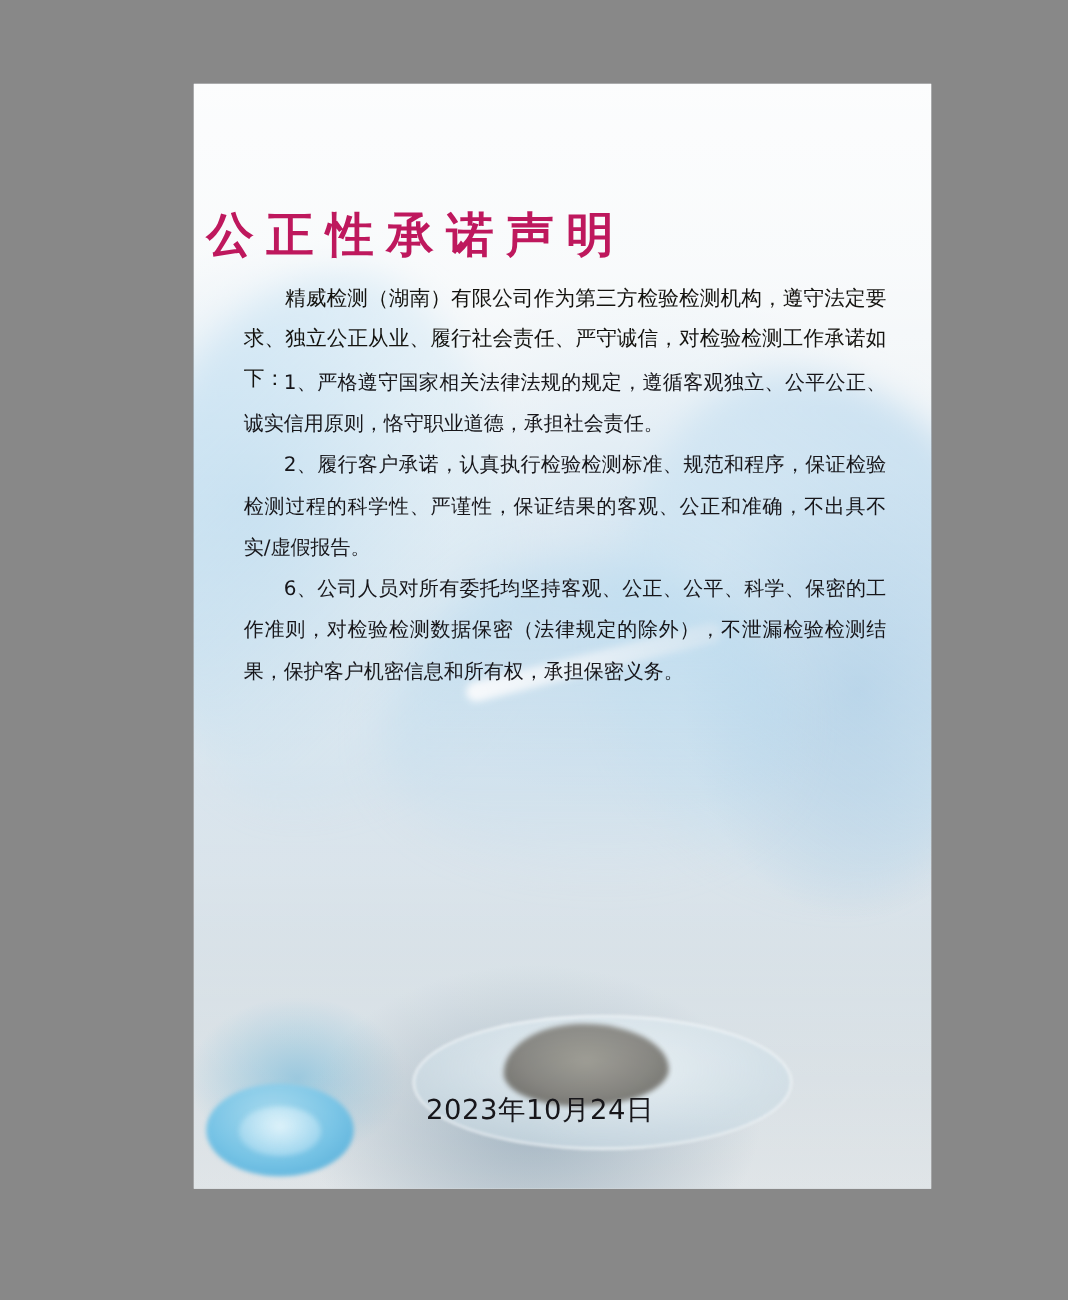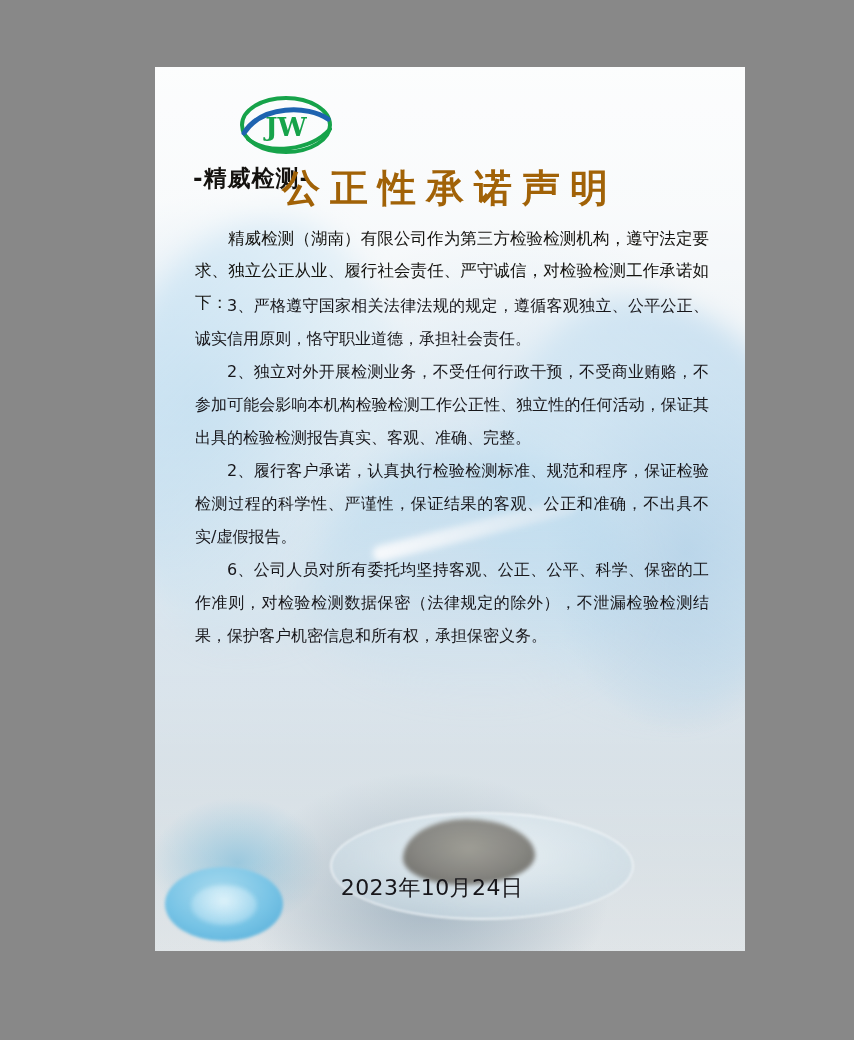--- a/index.html
+++ b/index.html
@@ -141,25 +141,25 @@
     letter-spacing: 1px;
     font-family: "DejaVu Sans", "Liberation Sans", sans-serif;
     white-space: nowrap;
   }
 
   .doc-title {
     position: absolute;
     left: 0;
     right: 10px;
     top: 96px;
-    text-align: center;
+    text-align: left;
     font-size: 38px;
     font-weight: bold;
     letter-spacing: 10px;
-    color: #a16207;
+    color: #be185d;
     font-family: "DejaVu Serif", "Liberation Serif", serif;
     text-indent: 10px;
   }
 
   .lead {
     position: absolute;
     left: 40px;
     right: 36px;
     top: 156px;
     font-size: 16.5px;
@@ -234,39 +234,27 @@
     <div class="bg-tool"></div>
     <div class="bg-dish"></div>
     <div class="bg-sample"></div>
     <div class="bg-cap"></div>
     <div class="bg-cap2"></div>
   </div>
   <div class="bg-veil"></div>
 
   <div class="content">
 
-    <div class="logo-block">
-      <div class="logo-mark">
-        <svg viewBox="0 0 96 72" width="96" height="72" xmlns="http://www.w3.org/2000/svg">
-          <ellipse cx="48" cy="36" rx="44" ry="27" fill="none" stroke="#16a34a" stroke-width="4"></ellipse>
-          <path d="M6 44 C24 16, 70 16, 90 30" fill="none" stroke="#1e63b0" stroke-width="5" stroke-linecap="round"></path>
-          <path d="M10 50 C30 66, 72 62, 92 40" fill="none" stroke="#16a34a" stroke-width="4" stroke-linecap="round"></path>
-          <text x="48" y="47" text-anchor="middle" font-family="DejaVu Serif, serif" font-size="26" font-weight="bold" fill="#16a34a">JW</text>
-        </svg>
-      </div>
-      <div class="logo-name">-精威检测-</div>
-    </div>
 
     <div class="doc-title">公正性承诺声明</div>
 
     <div class="lead">精威检测（湖南）有限公司作为第三方检验检测机构，遵守法定要求、独立公正从业、履行社会责任、严守诚信，对检验检测工作承诺如下：</div>
 
     <div class="body-list">
-      <p class="para">3、严格遵守国家相关法律法规的规定，遵循客观独立、公平公正、诚实信用原则，恪守职业道德，承担社会责任。</p>
-      <p class="para">2、独立对外开展检测业务，不受任何行政干预，不受商业贿赂，不参加可能会影响本机构检验检测工作公正性、独立性的任何活动，保证其出具的检验检测报告真实、客观、准确、完整。</p>
+      <p class="para">1、严格遵守国家相关法律法规的规定，遵循客观独立、公平公正、诚实信用原则，恪守职业道德，承担社会责任。</p>
       <p class="para">2、履行客户承诺，认真执行检验检测标准、规范和程序，保证检验检测过程的科学性、严谨性，保证结果的客观、公正和准确，不出具不实/虚假报告。</p>
       <p class="para">6、公司人员对所有委托均坚持客观、公正、公平、科学、保密的工作准则，对检验检测数据保密（法律规定的除外），不泄漏检验检测结果，保护客户机密信息和所有权，承担保密义务。</p>
     </div>
 
 
     <div class="doc-date">2023年10月24日</div>
 
   </div>
 </div>
 

